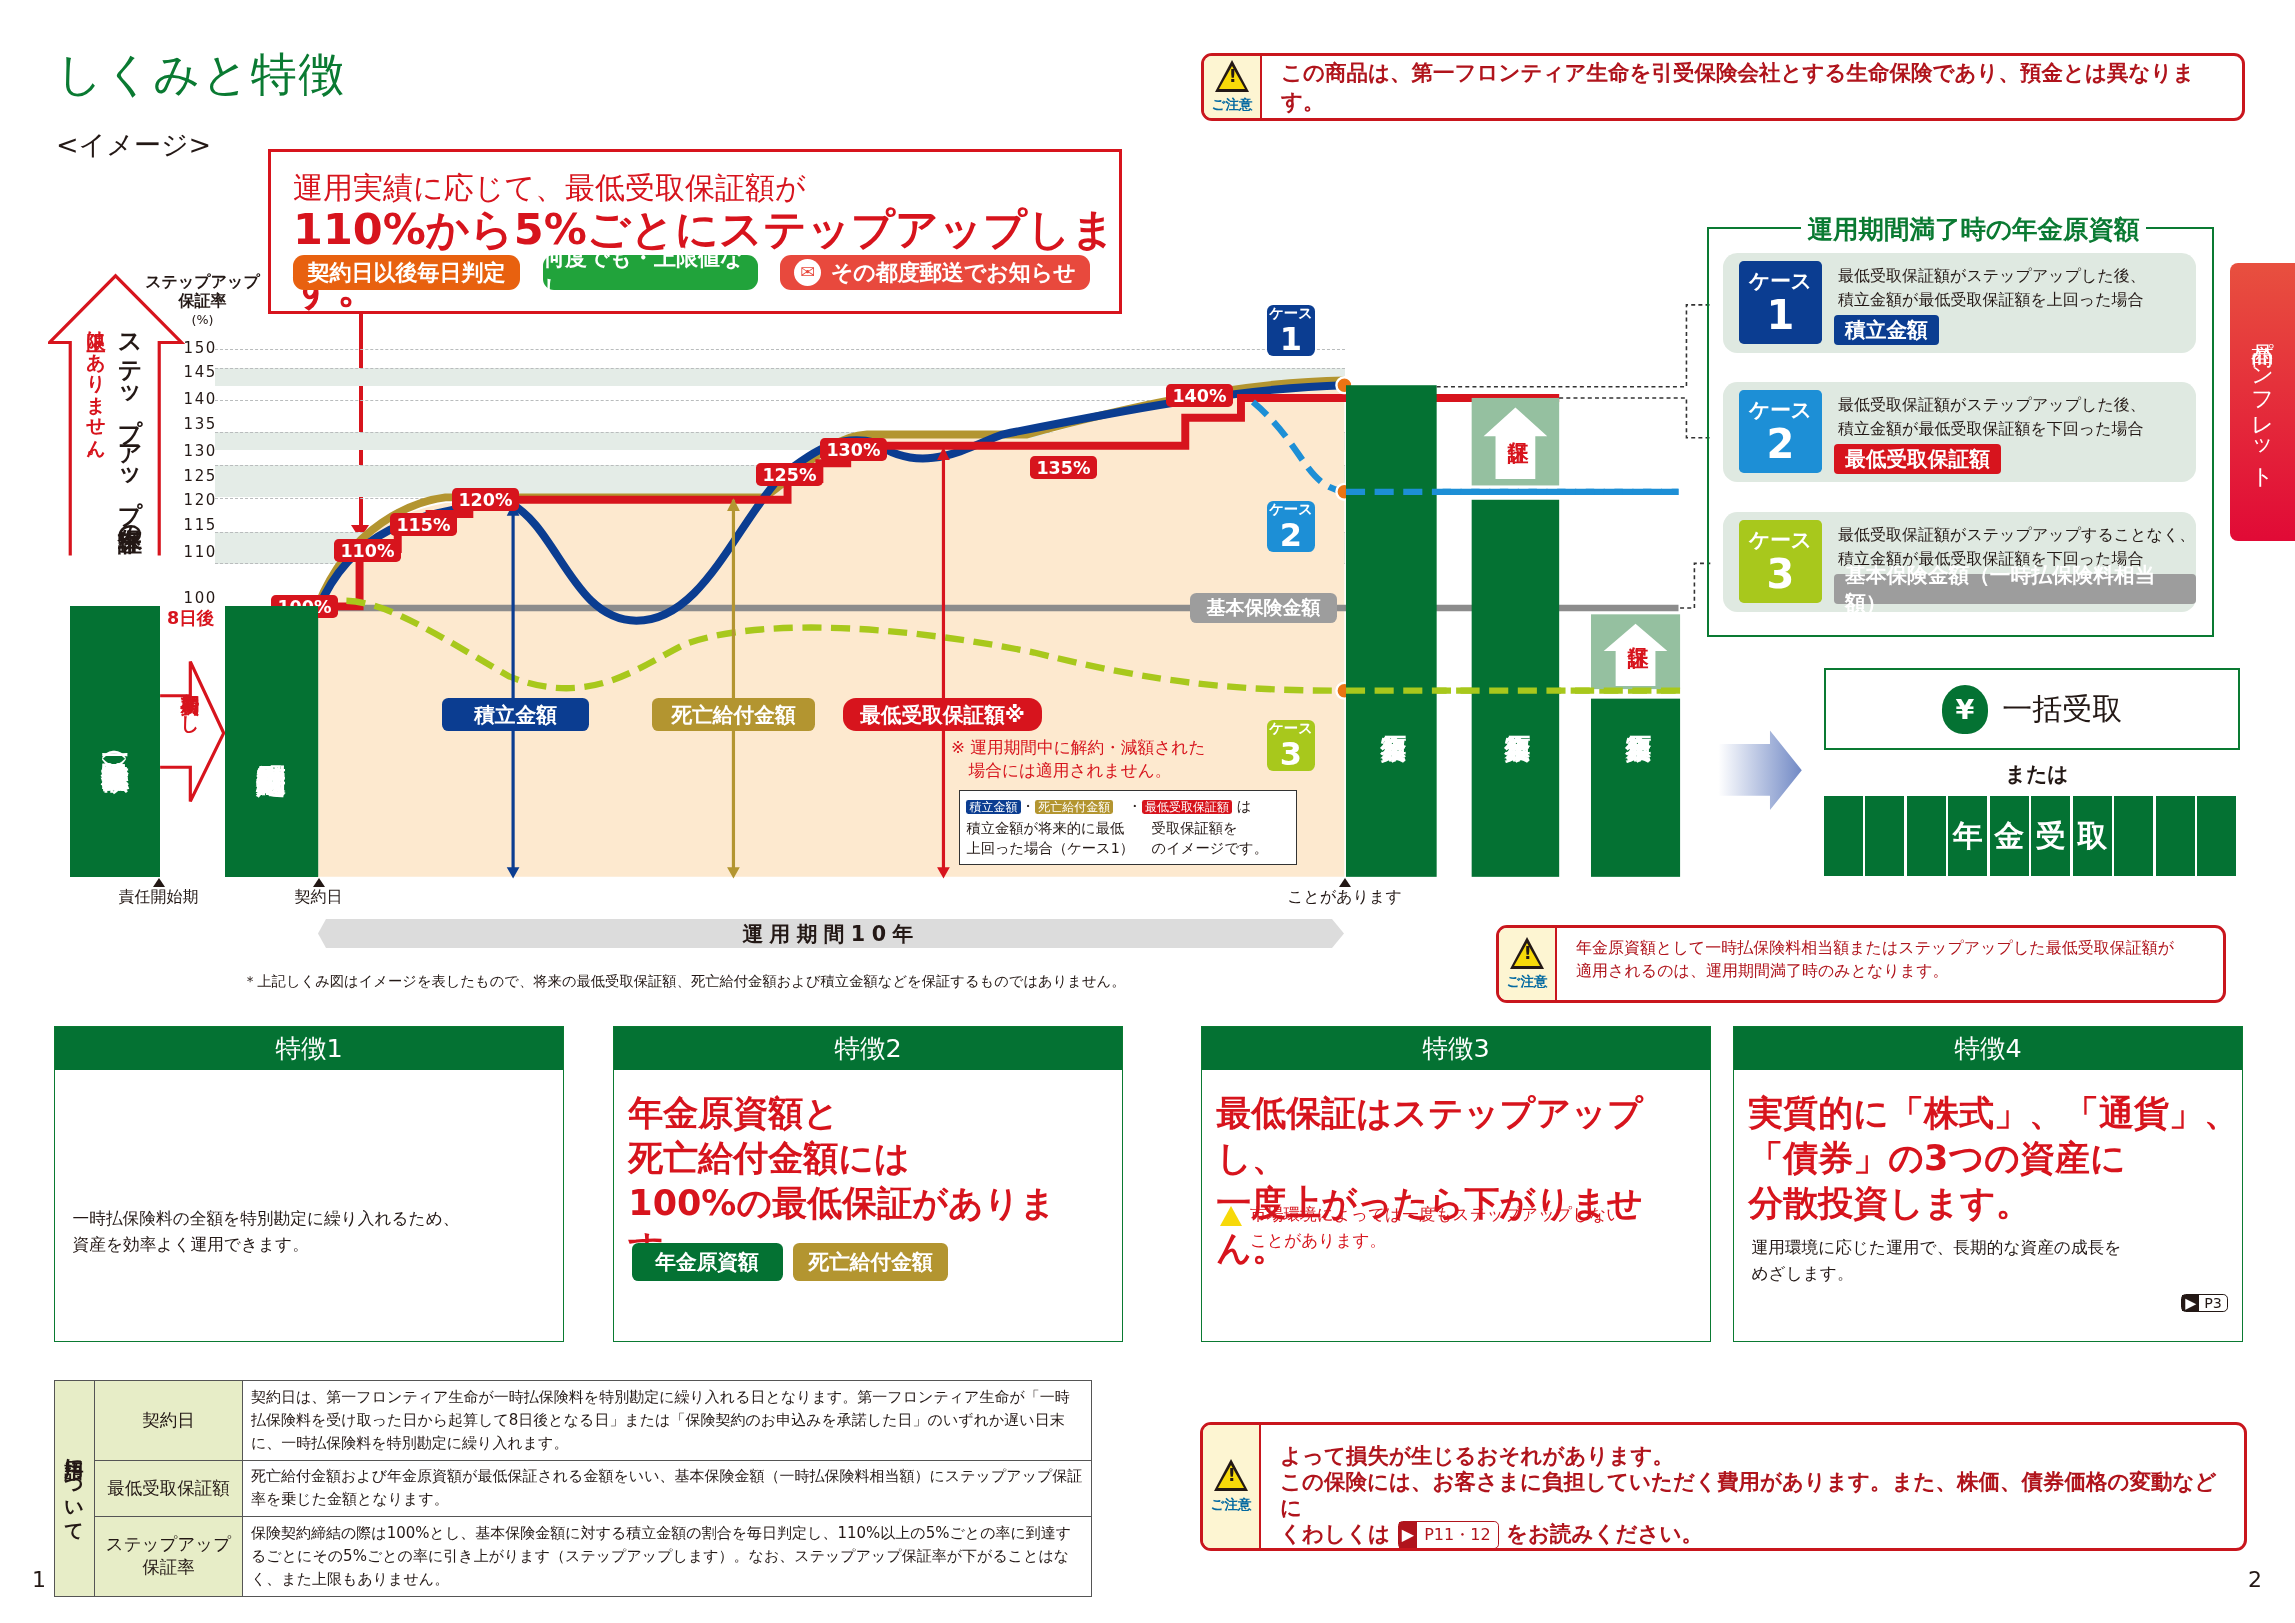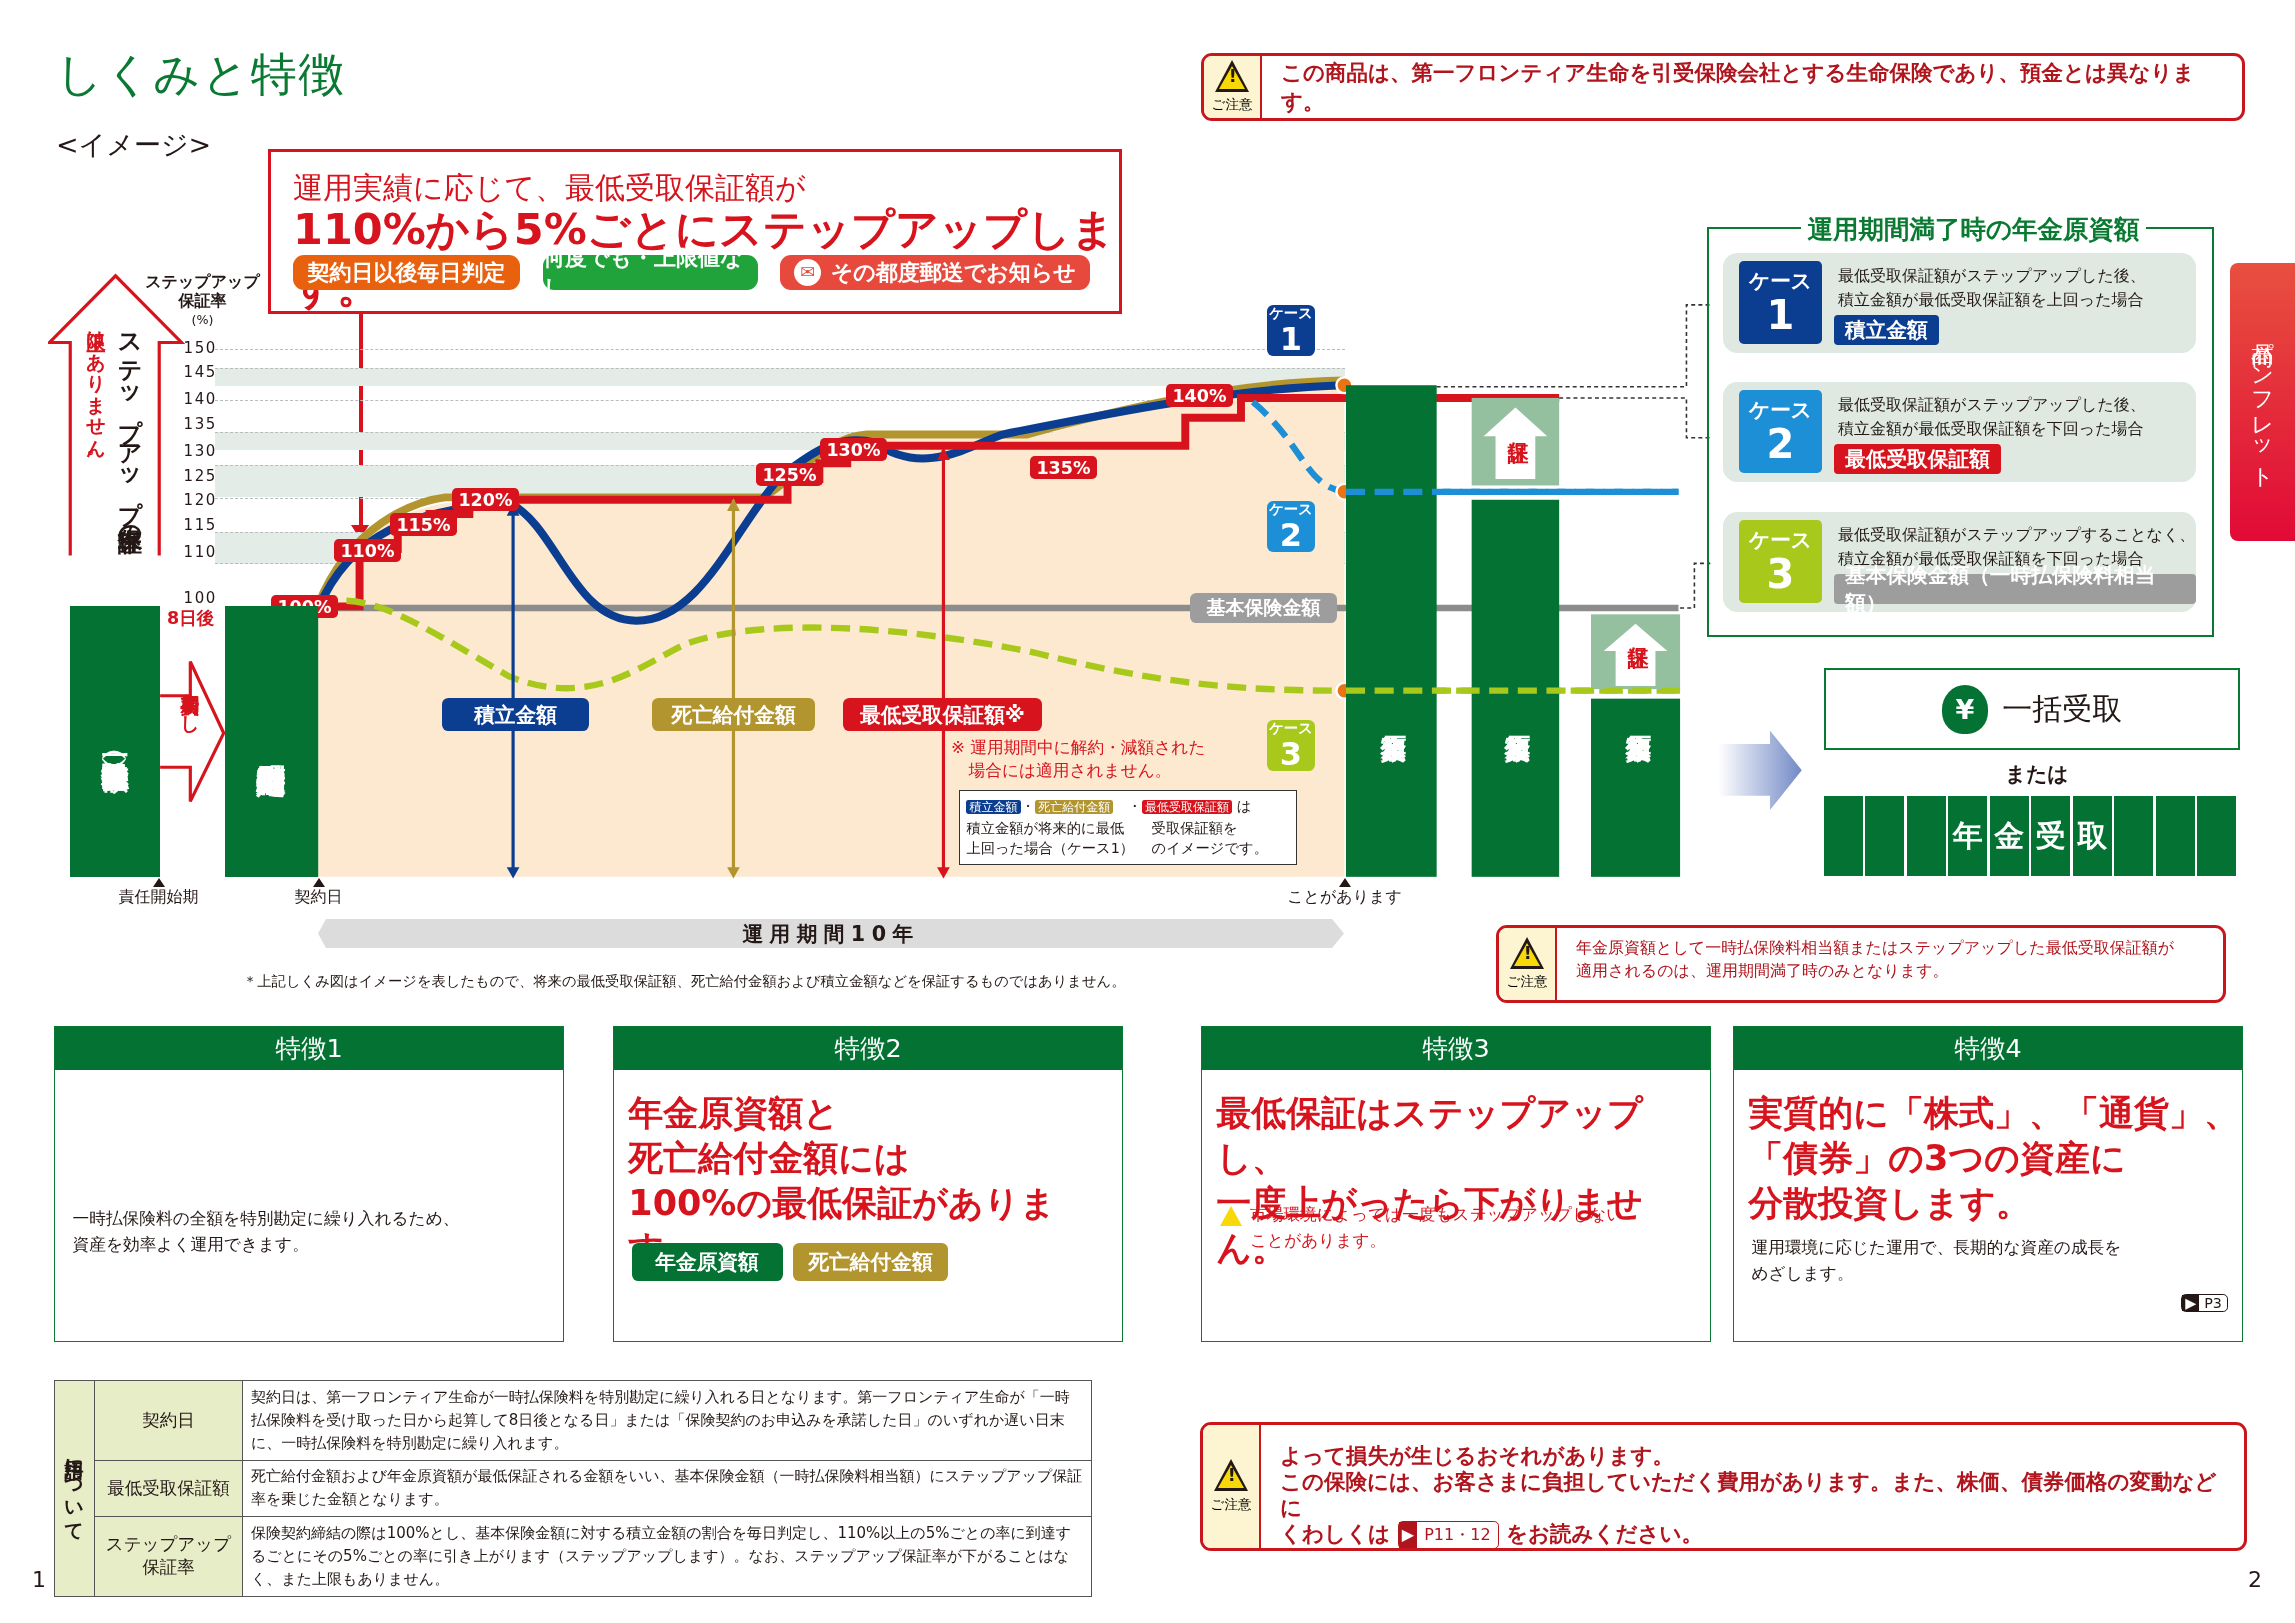--- a/index.html
+++ b/index.html
@@ -6,21 +6,21 @@
   body{width:2295px;height:1623px;position:relative;overflow:hidden;font-family:"DejaVu Sans","Liberation Sans",sans-serif;color:#231815;}
   .abs{position:absolute;}
   .vt{writing-mode:vertical-rl;text-orientation:upright;}
   .page-title{left:56px;top:44px;font-size:46px;color:#0a7a32;letter-spacing:1.6px;}
   .image-label{left:56px;top:127px;font-size:27px;}
   .caution{border:3.2px solid #c9161d;border-radius:11px;display:flex;background:#fff;overflow:hidden;}
   .caution .cz{width:56px;background:#fdf5d2;border-right:2.4px solid #c9161d;display:flex;flex-direction:column;align-items:center;justify-content:center;}
   .caution .cz .tri{width:0;height:0;border-left:17.5px solid transparent;border-right:17.5px solid transparent;border-bottom:32px solid #231815;position:relative;}
   .caution .cz .tri:after{content:"";position:absolute;left:-13.5px;top:6.4px;border-left:13.5px solid transparent;border-right:13.5px solid transparent;border-bottom:23px solid #f7d90a;}
   .caution .cz .tri span{position:absolute;left:-3.2px;top:8px;color:#231815;font-weight:bold;font-size:17.5px;z-index:2;line-height:1;}
-  .caution .cz .lbl{font-size:13.5px;color:#000000;margin-top:4.8px;font-weight:normal;}
+  .caution .cz .lbl{font-size:13.5px;color:#0369a1;margin-top:4.8px;font-weight:bold;}
   .caution .ct{flex:1;display:flex;align-items:center;padding:0 19px;color:#b0141c;font-weight:bold;}
   .callout{left:268px;top:149px;width:848px;height:159px;border:3.2px solid #d7141d;background:#fff;}
   .callout .l1{position:absolute;left:22px;top:16px;font-size:30px;color:#d7141d;}
   .callout .l2{position:absolute;left:22px;top:49px;font-size:43px;color:#d7141d;font-weight:bold;}
   .pill{position:absolute;top:103px;height:35px;border-radius:11px;color:#fff;font-size:22px;display:flex;align-items:center;justify-content:center;font-weight:bold;}
   .ytick{position:absolute;width:48px;text-align:right;font-size:15px;letter-spacing:1.6px;}
   .gridline{position:absolute;left:215px;width:1130px;border-top:1.6px dashed #b9bcbd;}
   .band{position:absolute;left:215px;width:1130px;height:17.5px;background:#e4ece7;}
   .gbar{position:absolute;background:#047233;color:#fff;font-weight:bold;display:flex;align-items:center;justify-content:center;}
   .redlab{position:absolute;background:#d7141d;color:#fff;font-size:17.5px;border-radius:4.8px;padding:1.6px 6.4px;font-weight:bold;}
@@ -195,21 +195,21 @@
 <div class="gbar vt" style="left:225px;top:606px;width:93px;height:271px;font-size:29px;">
   <span>特別勘定繰入額</span>
 </div>
 
 <div class="lab-box" style="left:442px;top:698px;width:147px;height:33px;background:#0b3d91;">
     <span>積立金額</span>
   </div>
 <div class="lab-box" style="left:652px;top:698px;width:163px;height:33px;background:#b39530;">
     <span>死亡給付金額</span>
   </div>
-<div class="lab-box" style="left:843px;top:698px;width:199px;height:33px;background:#d7141d;">
+<div class="lab-box" style="left:843px;top:698px;width:199px;height:33px;background:#d7141d;border-radius:13px;">
     <span>最低受取保証額※</span>
   </div>
 <div class="abs" style="left:951px;top:736px;font-size:16.7px;color:#d7141d;line-height:23px;">
   <div>※ 運用期間中に解約・減額された</div>
     <div style="padding-left:17.5px;">場合には適用されません。</div>
 </div>
 <div class="abs" style="left:959px;top:790px;width:338px;height:75px;border:1.6px solid #333;background:#fff;font-size:14.3px;line-height:20.7px;padding:4.8px 6.4px;box-sizing:border-box;">
   <span style="background:#0b3d91;color:#fff;padding:0 3.2px;border-radius:2.4px;font-size:12px;">積立金額</span>・<span style="background:#b39530;color:#fff;padding:0 3.2px;border-radius:2.4px;font-size:12px;">死亡給付金額</span>
   <span style="margin-left:9.5px;">・</span><span style="background:#d7141d;color:#fff;padding:0 3.2px;border-radius:2.4px;font-size:12px;">最低受取保証額</span> <span>は</span>
   <div style="display:flex;gap:17.5px;">

